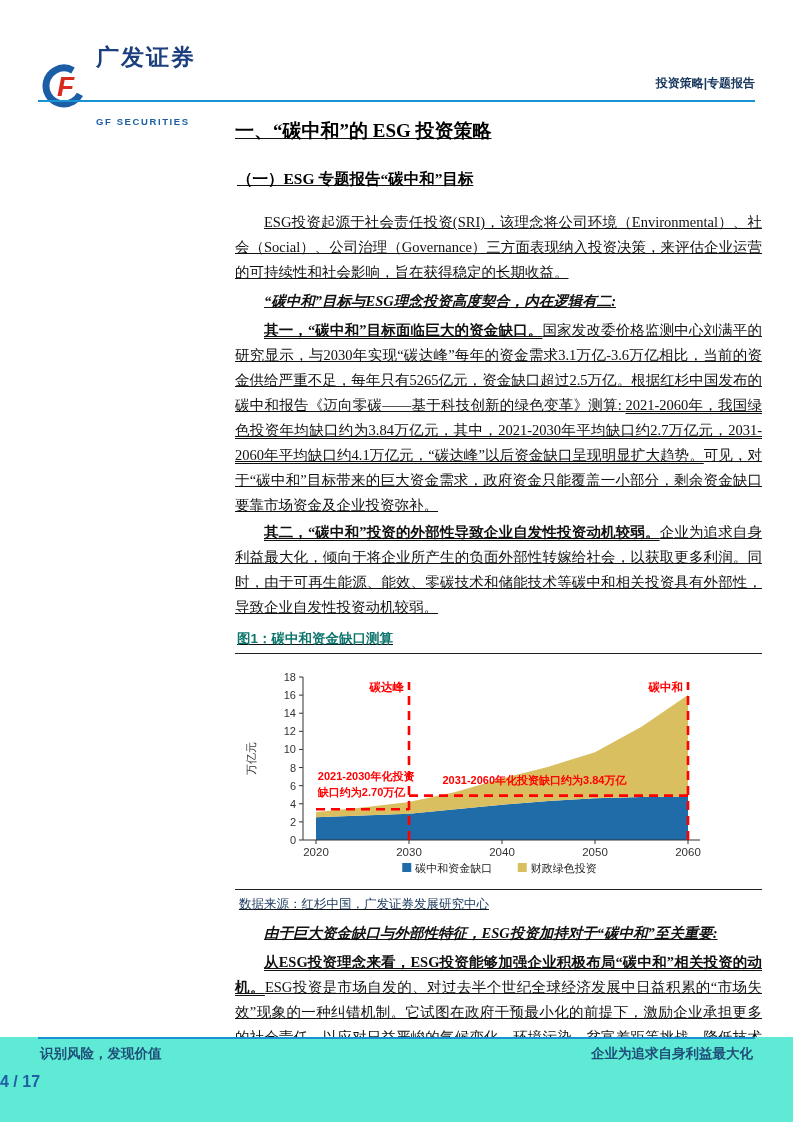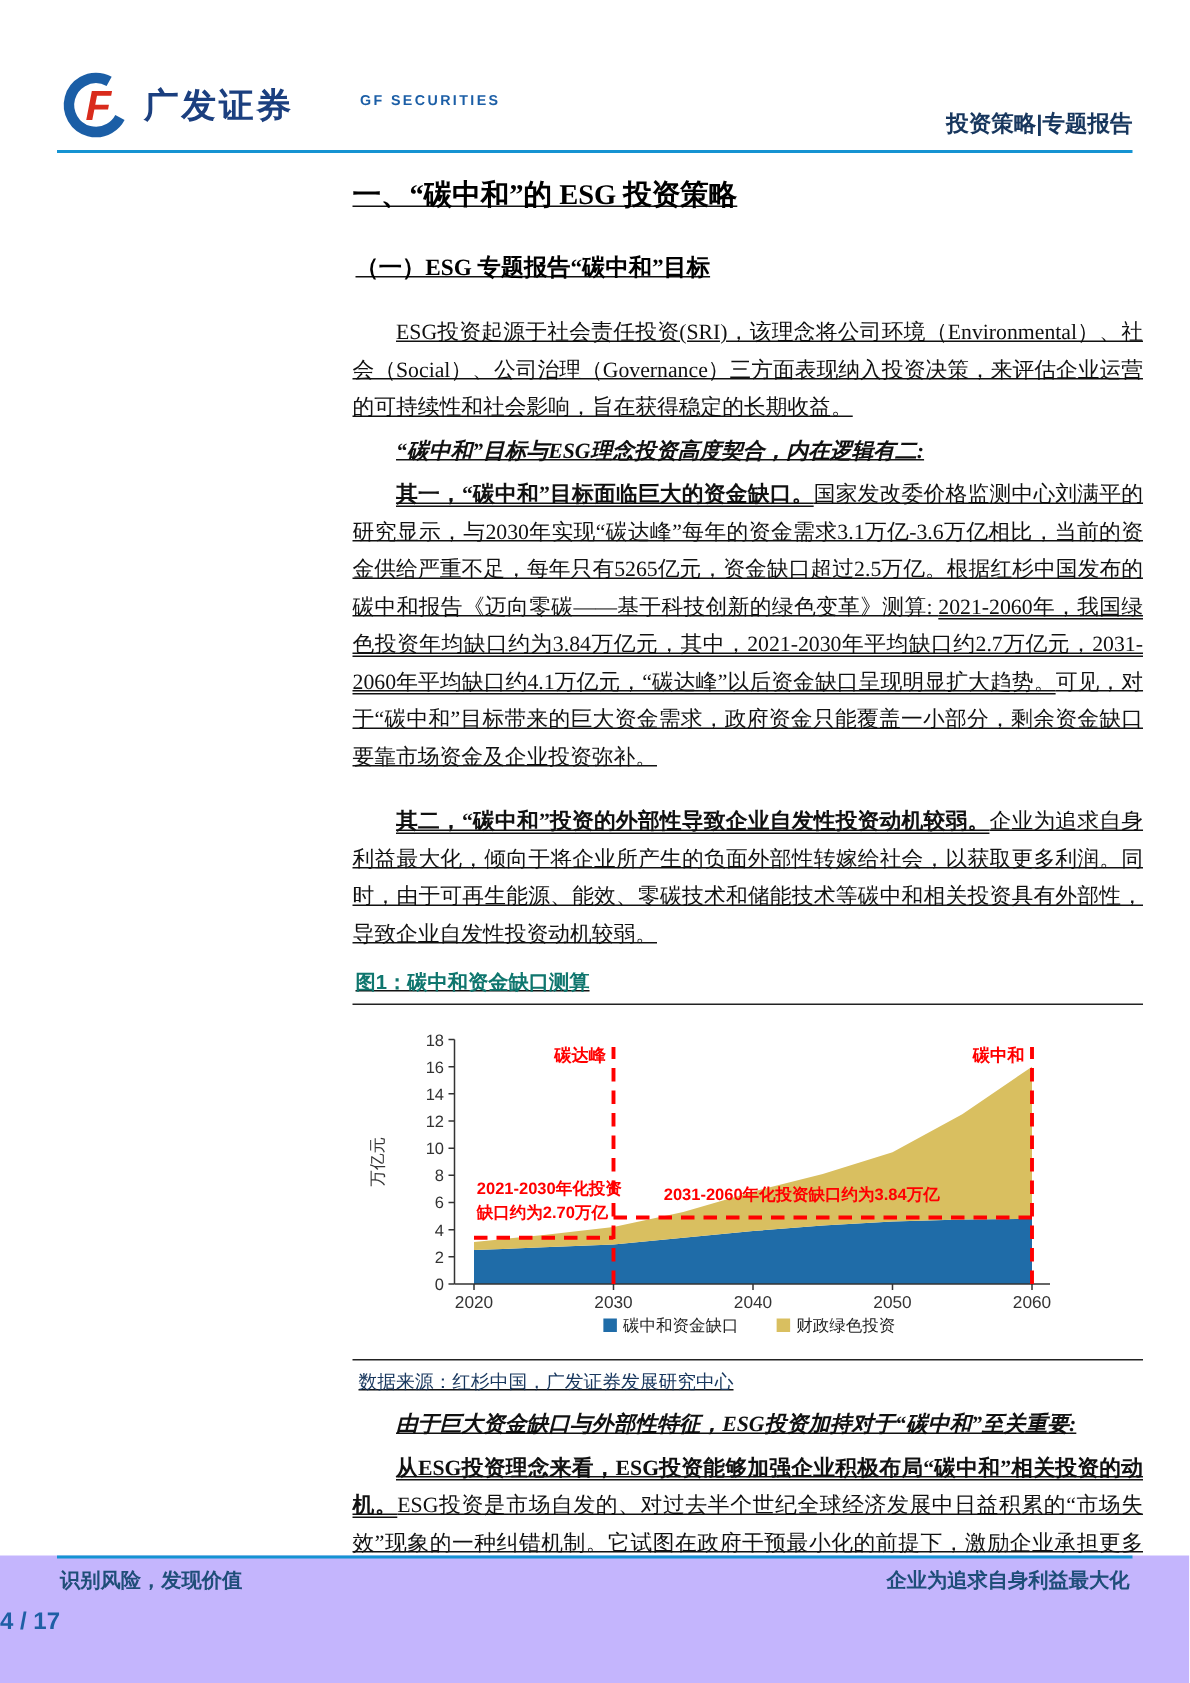--- a/index.html
+++ b/index.html
@@ -2,45 +2,45 @@
 <html><head>
 <meta charset="utf-8">
 <style>
   html,body{margin:0;padding:0;background:#fff;}
   .page{position:relative;width:793px;height:1122px;background:#fff;overflow:hidden;
         font-family:"Liberation Serif","DejaVu Serif",serif;color:#111;}
   
   .hdr{position:absolute;left:38px;right:38px;top:44px;height:56px;}
   .logo{position:absolute;left:2px;top:2px;display:flex;align-items:center;gap:8px;}
   .logo-mark{width:48px;height:48px;}
-  .logo-txt{display:flex;flex-direction:row;line-height:1;gap:44px;}
+  .logo-txt{display:flex;flex-direction:column;line-height:1;gap:44px;}
   .logo-cn{font-family:"Liberation Sans",sans-serif;font-weight:bold;font-size:23px;color:#1b3f7f;letter-spacing:2px;}
   .logo-en{font-family:"Liberation Sans",sans-serif;font-weight:bold;font-size:9.5px;color:#1b5ea6;letter-spacing:1.6px;margin-top:4px;}
   .hdr-right{position:absolute;right:0;bottom:8px;font-family:"Liberation Sans",sans-serif;
-             font-weight:bold;font-size:15px;color:#17365d;}
+             font-weight:bold;font-size:12px;color:#17365d;}
   .hdr-rule{position:absolute;left:38px;right:38px;top:100px;height:2px;background:#1593d2;}
   
   .content{position:absolute;left:235px;width:527px;top:108px;text-decoration:underline;}
   h1.title{font-size:19px;line-height:26px;margin:10px 0 24px 0;font-weight:bold;color:#000;}
   h2.subtitle{font-size:15.5px;line-height:22px;margin:0 0 20px 2px;font-weight:bold;color:#000;}
   p.body{font-size:14.5px;line-height:25px;margin:0;text-indent:2em;text-align:justify;}
-  p.body + p.body{margin-top:18px;}
+  p.body + p.body{margin-top:2px;}
   p.lead{font-size:14.5px;line-height:25px;margin:4px 0;text-indent:2em;}
   .b{font-weight:bold;}
   .u{text-decoration:underline;text-underline-offset:3px;}
   .i{font-style:italic;}
   
   .figure{margin:8px 0 6px 0;}
   .fig-cap{font-family:"Liberation Sans",sans-serif;font-size:13.5px;font-weight:bold;color:#0f766e;
            padding:2px 0 5px 2px;}
   .fig-rule{height:1px;background:#222;}
   .fig-chart{padding:6px 0 0 0;}
   .fig-src{font-size:12.5px;color:#17365d;padding:6px 0 2px 4px;}
   
-  .ftr{position:absolute;left:0;right:0;top:1037px;height:85px;background:#c4b5fd;}
+  .ftr{position:absolute;left:0;right:0;top:1037px;height:85px;background:#5eead4;}
   .ftr-rule{position:absolute;left:38px;right:38px;top:0;height:2px;background:#1593d2;}
   .ftr-left{position:absolute;left:40px;top:8px;font-family:"Liberation Sans",sans-serif;
             font-weight:bold;font-size:13.5px;color:#1f4e79;}
   .ftr-right{position:absolute;right:40px;top:8px;font-family:"Liberation Sans",sans-serif;
              font-weight:bold;font-size:13.5px;color:#1f4e79;}
   .ftr-page{position:absolute;left:0;right:0;top:36px;text-align:left;
             font-family:"Liberation Sans",sans-serif;font-weight:bold;font-size:16px;color:#1f5fa5;}
   svg text{font-family:"Liberation Sans",sans-serif;}
 </style>
 </head>

